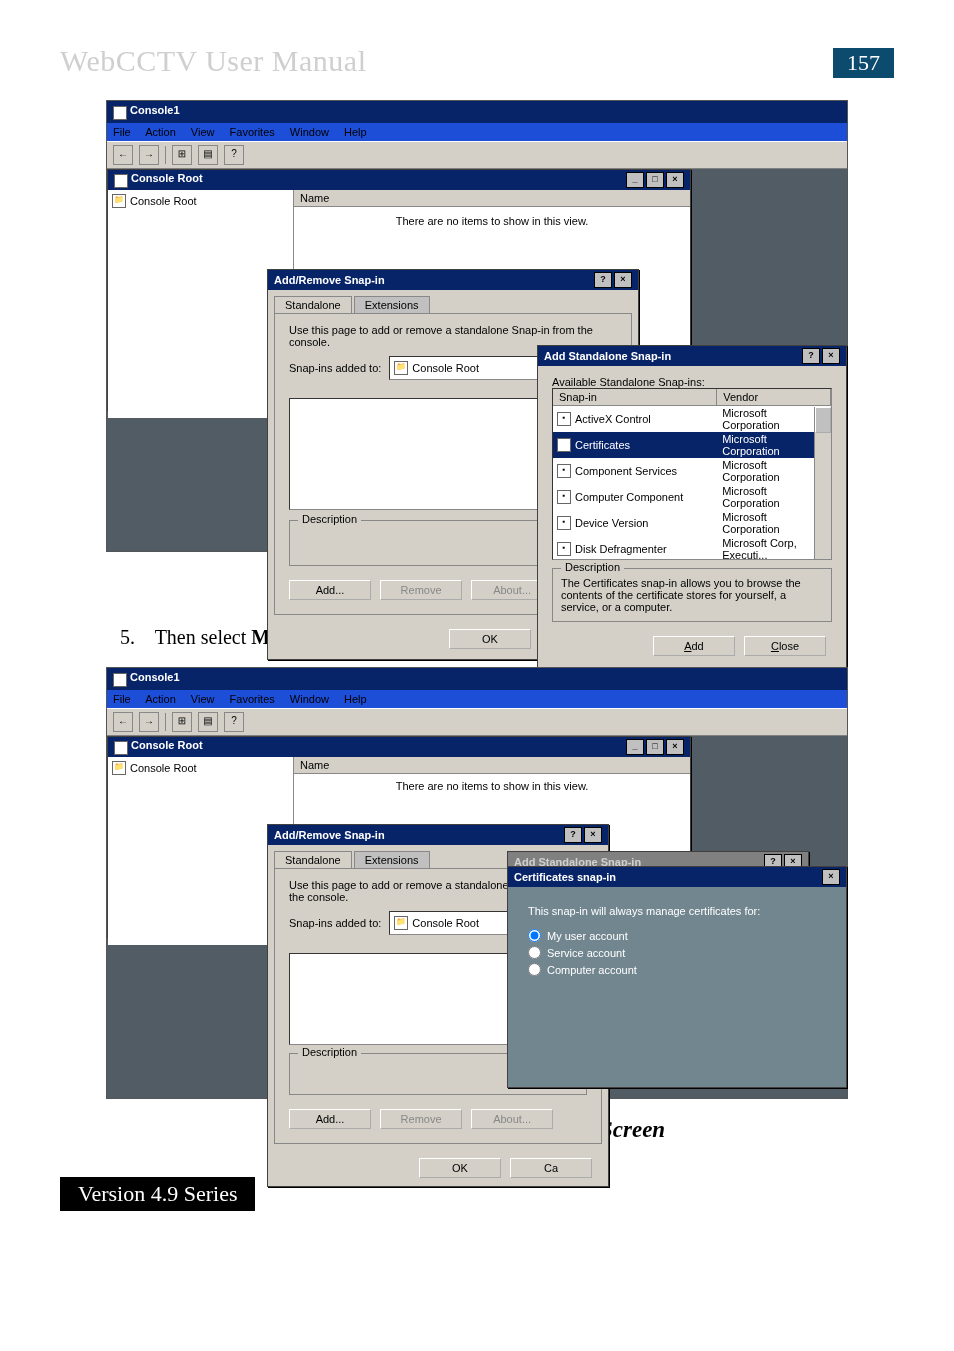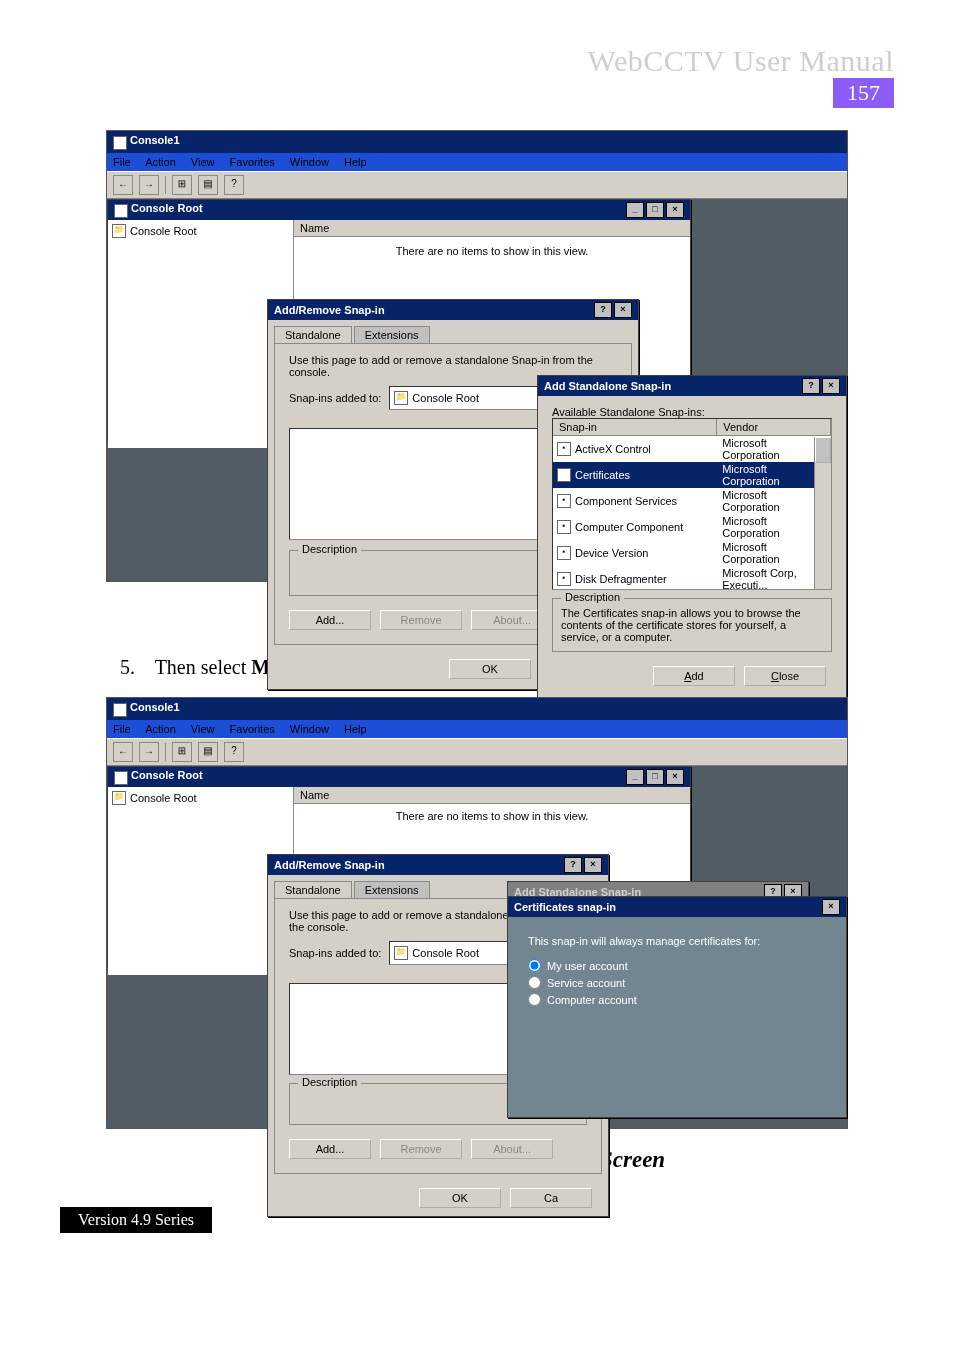--- a/index.html
+++ b/index.html
@@ -1,24 +1,24 @@
 <!DOCTYPE html>
 <html><head>
 <meta charset="utf-8">
 <style>
   body { margin:0; font-family: "Times New Roman", serif; background:#fff; width:954px; }
   .page { padding:44px 60px 40px 60px; }
-  .header-bar { display:flex; align-items:flex-end; justify-content:space-between; margin-bottom:22px;flex-direction:column; }
+  .header-bar { display:flex; align-items:flex-end; justify-content:space-between; margin-bottom:22px; }
   .header-title { font-size:30px; color:#cfcfcf; letter-spacing:0.5px; }
-  .header-page { background:#8b5cf6; color:#fff; font-size:22px; padding:2px 14px; }
+  .header-page { background:#0c4a6e; color:#fff; font-size:22px; padding:2px 14px; }
   .caption { text-align:center; font-style:italic; font-weight:bold; font-size:23px; margin:18px 0 30px; }
   .step-text { font-size:20px; margin:6px 0 18px 60px; }
   .step-text .num { display:inline-block; width:30px; }
   .footer { margin-top:34px; }
-  .footer-bar { background:#000; color:#fff; font-size:16px; padding:4px 18px; display:inline-block; }
+  .footer-bar { background:#000; color:#fff; font-size:22px; padding:4px 18px; display:inline-block; }
   
   .shot { border:1px solid #555; background:#515c64; font-family: Tahoma, Arial, sans-serif; font-size:11px; color:#000; position:relative; margin:0 auto; }
   .titlebar { background:#082468; color:#fff; padding:3px 6px; font-weight:bold; display:flex; align-items:center; justify-content:space-between; font-size:11px; }
   .win-controls { display:flex; gap:2px; }
   .win-btn { width:16px; height:14px; background:#c0c0c0; border:1px solid #000; font-size:9px; line-height:12px; text-align:center; color:#000; }
   .menubar { background:#1d4ed8; padding:3px 6px; font-size:11px; }
   .menubar span { margin-right:12px; }
   .toolbar { background:#d4d0c8; padding:3px 6px; border-top:1px solid #fff; border-bottom:1px solid #808080; display:flex; align-items:center; gap:6px; }
   .tb-btn { width:18px; height:18px; background:#d4d0c8; border:1px solid #888; font-size:10px; text-align:center; line-height:16px; }
   .mdi-area { position:relative; padding:0; }

